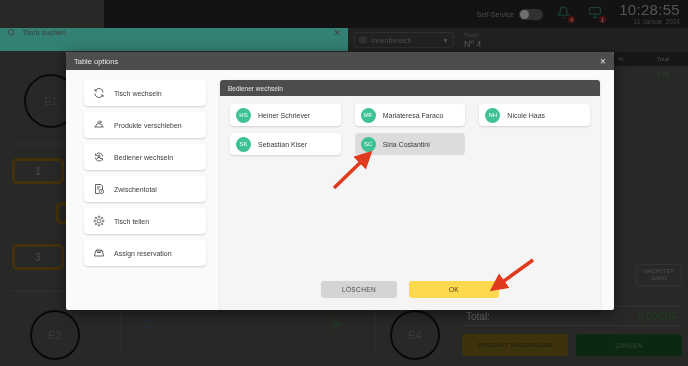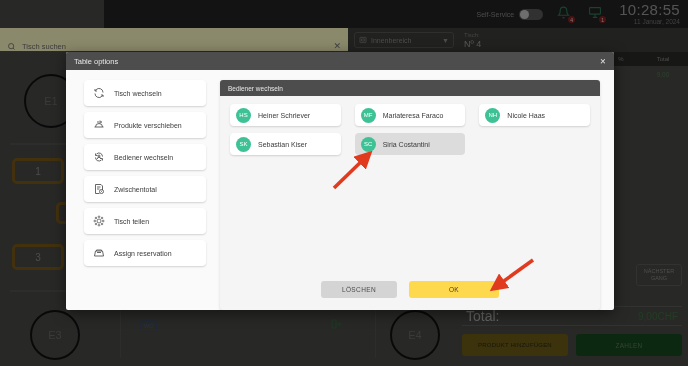--- a/index.html
+++ b/index.html
@@ -40,21 +40,21 @@
      width: 9px; height: 9px; border-radius: 50%; background: #c9c9c9; }
   .ic-wrap { position: relative; margin-right: 16px; width: 15px; height: 16px; }
   .badge { position: absolute; right: -3px; bottom: -1px; width: 7px; height: 7px;
      background: #8c1f1f; color: #ddd; border-radius: 50%;
      font-size: 5px; display: flex; align-items: center; justify-content: center; }
   .clock { text-align: right; padding-right: 8px; }
   .clock .t { color: #9a9a9a; font-size: 15px; line-height: 15px; letter-spacing: 0.3px;}
   .clock .d { color: #777; font-size: 6.5px; line-height: 9px; }
 
   .searchbar { position: absolute; left: 0; top: 28px; width: 348px; height: 24px;
-     background: #fef9c3; display: flex; align-items: flex-end; padding: 0 7px;
+     background: #5eead4; display: flex; align-items: flex-start; padding: 0 7px;
      border-bottom: 1px solid #4e4e4c;}
   .searchbar .ph { color: #6f6f6d; font-size: 7.5px; margin-left: 6px; }
   .sb-x { margin-left: auto; color: #777; font-size: 9px; }
 
   .areabar { position: absolute; left: 348px; top: 28px; width: 340px; height: 24px;
      background: #3c3c3a; display: flex; align-items: center; }
   .area-select { margin-left: 6px; width: 100px; height: 16px; border: 1px solid #575755;
      border-radius: 3px; display: flex; align-items: center; padding: 0 4px; gap: 4px; }
   .area-select span { color: #8b8b89; font-size: 7px; }
   .area-caret { margin-left: auto; color: #8b8b89; font-size: 5px; }
@@ -73,21 +73,21 @@
   .order-row { display: flex; height: 16px; align-items: center; }
   .order-row div { font-size: 6.5px; text-align: center; color: #8b8b88; }
   .or-total { color: #4e7a4e !important; }
   .nextcourse { position: absolute; right: 6px; top: 212px; width: 46px; height: 22px;
      border: 1px solid #5b5b58; border-radius: 3px; color: #8c8c89;
      font-size: 5.5px; display: flex; flex-direction: column; align-items:center;
      justify-content: center; line-height: 7px; text-align: center;}
   .totalrow { position: absolute; left: 6px; right: 6px; top: 254px; height: 20px;
      border-top: 1px solid #5b5b58; border-bottom: 1px solid #5b5b58;
      display: flex; align-items: center; justify-content: space-between; padding: 0 4px;}
-  .totalrow .lab { color: #b4b4b1; font-size: 14px; }
+  .totalrow .lab { color: #b4b4b1; font-size: 10px; }
   .totalrow .val { color: #3f6f3f; font-size: 10px; }
   .act-btns { position: absolute; left: 6px; right: 6px; top: 282px; display: flex;
      gap: 8px; }
   .btn-add { flex: 1; height: 22px; background: #6d5c15; color: #2b2b16;
      font-size: 6px; display: flex; align-items: center; justify-content: center;
      border-radius: 3px; letter-spacing: .2px;}
   .btn-pay { flex: 1; height: 22px; background: #19491f; color: #5a7a5d;
      font-size: 6.5px; display: flex; align-items: center; justify-content: center;
      border-radius: 3px; letter-spacing: .2px;}
 

